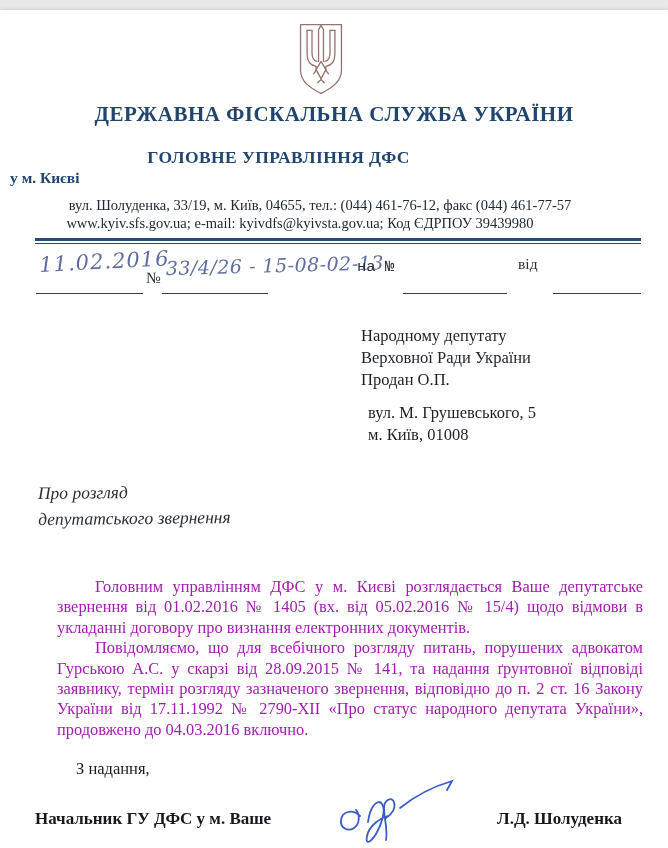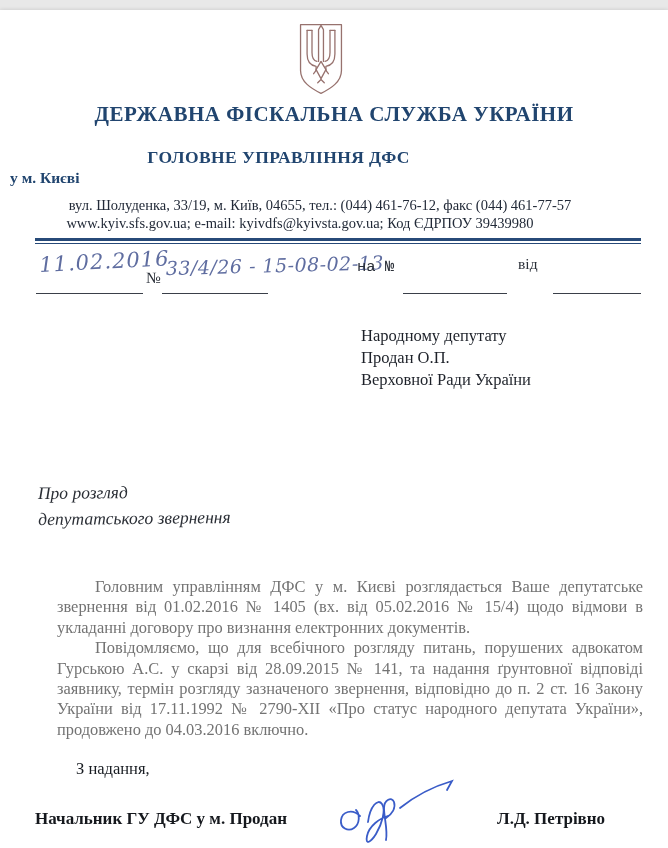--- a/index.html
+++ b/index.html
@@ -76,21 +76,21 @@
     line-height:26px;color:#2b2f36;transform:rotate(-.6deg);
   }
   
   .salutation{
     left:57px;top:528px;width:585px;text-align:center;padding-left:36px;
     box-sizing:border-box;font-weight:bold;font-size:17.5px;color:#15181d;
   }
   
   .body-text{
     left:57px;top:567px;width:586px;
-    font-size:16.4px;line-height:20.4px;text-align:justify;color:#737373;
+    font-size:16.4px;line-height:20.4px;text-align:justify;color:#a21caf;
   }
   .body-text p{margin:0;text-indent:38px;}
   
   .regards{left:76px;top:749px;font-size:16.5px;color:#181c22;}
   .signer-title{left:35px;top:799px;font-weight:bold;font-size:17px;color:#15181d;}
   .signer-name{left:497px;top:799px;font-weight:bold;font-size:17px;color:#15181d;}
   .signature{left:330px;top:768px;width:160px;height:78px;}
 </style>
 </head>
 <body>
@@ -123,42 +123,44 @@
   <div class="abs ref-label lbl-no">№</div>
   <div class="abs hand hand-number">33/4/26 - 15-08-02-13</div>
   <div class="abs uline uline-number"></div>
   <div class="abs ref-label lbl-na">на №</div>
   <div class="abs uline uline-na"></div>
   <div class="abs ref-label lbl-vid">від</div>
   <div class="abs uline uline-vid"></div>
 
   <div class="abs recipient">
     <div>Народному депутату</div>
+    <div>Верховної Ради України</div>
     <div>Продан О.П.</div>
-    <div>Верховної Ради України</div>
   </div>
   <div class="abs recipient-addr">
+    <div>вул. М. Грушевського, 5</div>
+    <div>м. Київ, 01008</div>
   </div>
 
   <div class="abs subject">
     <div>Про розгляд</div>
     <div>депутатського звернення</div>
   </div>
 
 
   <div class="abs body-text">
     <p>Головним управлінням ДФС у м. Києві розглядається Ваше депутатське звернення від 01.02.2016 № 1405 (вх. від 05.02.2016 № 15/4) щодо відмови  в укладанні договору про визнання електронних документів.</p>
     <p>Повідомляємо, що для всебічного розгляду питань, порушених  адвокатом Гурською А.С. у скарзі від 28.09.2015 № 141, та надання ґрунтовної відповіді заявнику, термін розгляду зазначеного звернення, відповідно до п. 2 ст. 16 Закону України від 17.11.1992 № 2790-ХІІ «Про статус народного депутата України», продовжено до  04.03.2016 включно.</p>
   </div>
 
   <div class="abs regards">З надання,</div>
-  <div class="abs signer-title">Начальник ГУ ДФС у м. Продан</div>
+  <div class="abs signer-title">Начальник ГУ ДФС у м. Ваше</div>
 
   <svg class="abs signature" viewBox="0 0 160 78" fill="none" stroke="#3a5cc8" stroke-width="1.8" stroke-linecap="round">
     <path d="M30,38 C22,30 12,34 11,42 C10,50 18,54 24,50 C30,46 30,36 26,32"></path>
     <path d="M38,44 C40,28 48,20 52,26 C56,32 52,46 46,56 C41,64 35,68 37,58 C39,48 50,40 58,38"></path>
     <path d="M56,40 C62,36 66,30 64,24 C62,18 54,22 54,30 C54,40 58,52 56,62"></path>
     <path d="M70,30 C85,18 105,8 122,3 L117,12"></path>
   </svg>
 
-  <div class="abs signer-name">Л.Д. Петрівно</div>
+  <div class="abs signer-name">Л.Д. Шолуденка</div>
 
 </div>
 
 </body></html>

